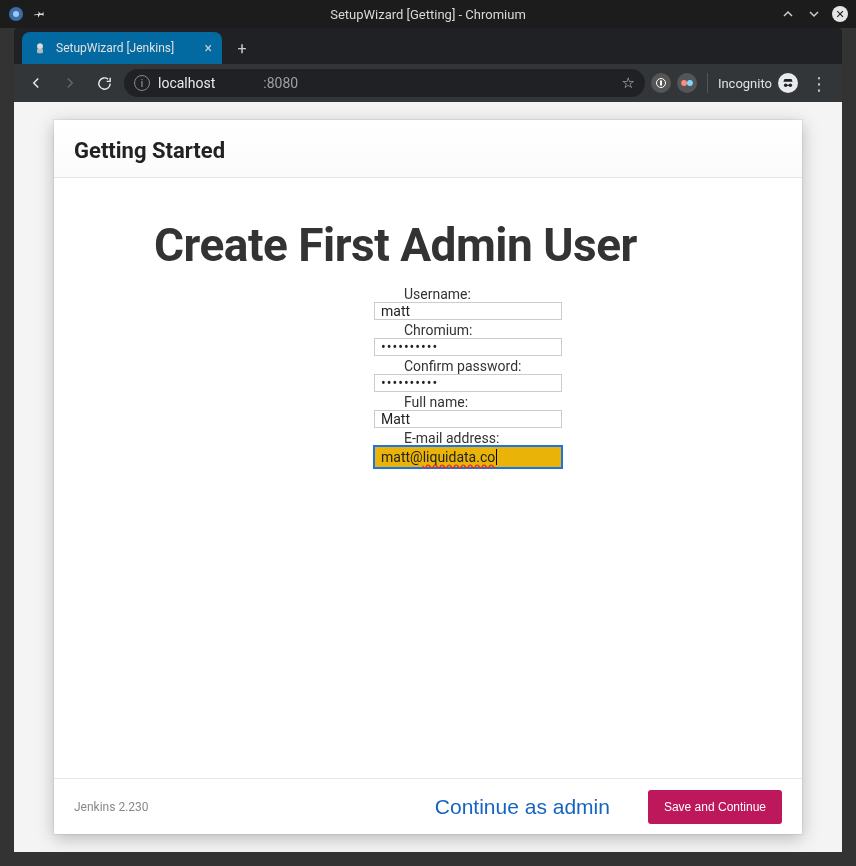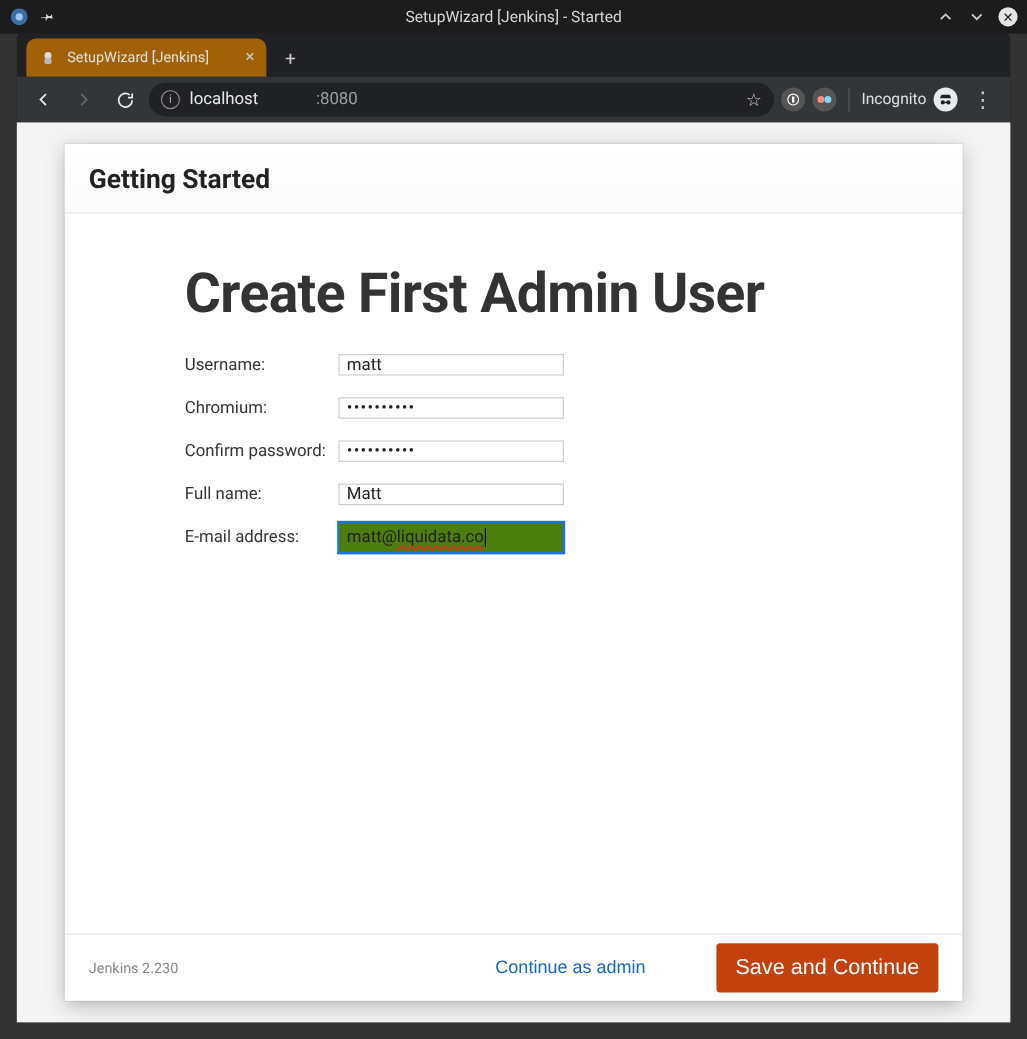--- a/index.html
+++ b/index.html
@@ -40,21 +40,21 @@
   }
   .tabstrip {
     height: 36px;
     display:flex; align-items:flex-end;
     padding-left: 8px;
     gap: 0;
   }
   .tab {
     height: 32px;
     min-width: 200px;
-    background: #a16207;
+    background: #0369a1;
     border-radius: 8px 8px 0 0;
     display:flex; align-items:center;
     padding: 16px 10px;
     color: #e0e0e0;
     font-size: 12px;
     gap: 8px;
   }
   .tab .favicon { width:16px; height:16px; display:flex; align-items:center; justify-content:center; color:#ccc;}
   .tab .tab-title { flex:1; white-space:nowrap; overflow:hidden; text-overflow:ellipsis;}
   .tab .tab-close { color:#ccc; font-size:14px; cursor:pointer;}
@@ -122,20 +122,21 @@
   .page-title {
     font-size: 46px;
     font-weight: 700;
     color:#333;
     margin-bottom: 14px;
     letter-spacing: -0.5px;
   }
   .formrow {
     display:flex; align-items:center;
     height: 36px;
+    flex-direction: column;
   }
   .formrow label {
     width: 128px;
     font-size: 14px;
     color:#333;
   }
   .formrow input {
     width: 188px;
     height: 18px;
     border: 1px solid #ccc;
@@ -144,37 +145,37 @@
     font-family: inherit;
     color:#222;
   }
   .spellred { text-decoration: underline wavy #d93025; text-underline-offset: 2px;}
   .caret { display:inline-block; width:1px; height:16px; background:#000; vertical-align:middle; margin-left:1px;}
 
   
   .fakeinput {
     width:188px; height:26px; border:1px solid #1a73e8; box-shadow:0 0 0 1px #1a73e8;
     padding:2px 6px; font-size:14px; display:flex; align-items:center; color:#222;
-    background:#4d7c0f; cursor:text;
+    background:#eab308; cursor:text;
   }
 
   .wiz-footer {
     height: 56px;
     border-top: 1px solid #e5e5e5;
     display:flex; align-items:center;
     padding: 0 20px;
-    gap: 10px;
+    gap: 28px;
   }
   .wiz-footer .version { color:#888; font-size:12px; flex:1;}
   .btn-link {
-    background:none; border:none; color:#1565c0; font-size:15px; cursor:pointer; padding:8px 10px;
+    background:none; border:none; color:#1565c0; font-size:21px; cursor:pointer; padding:8px 10px;
   }
   .btn-primary {
-    background:#c2410c; border:none; color:#fff; font-size:18px; cursor:pointer;
-    padding: 10px 16px; border-radius:3px;margin-left:39px;
+    background:#be185d; border:none; color:#fff; font-size:12px; cursor:pointer;
+    padding: 10px 16px; border-radius:3px;
   }
 
   svg { display:block; }
 </style>
 </head>
 <body>
 
 <div class="os-titlebar">
   <div class="os-left">
     <span class="os-icon">
@@ -182,21 +183,21 @@
           <circle cx="8" cy="8" r="7" fill="#3a6ea5"></circle>
           <circle cx="8" cy="8" r="3" fill="#9fc5f8"></circle>
         </svg>
     </span>
     <span class="os-icon" style="color:#ddd; transform:rotate(40deg)">
       <svg width="12" height="12" viewBox="0 0 24 24" fill="currentColor">
           <path d="M14 4l6 6-4 1-3 3 1 6-4-4-6 6 0-2 6-6-4-4 6 1 3-3z"></path>
         </svg>
     </span>
   </div>
-  <div class="os-title">SetupWizard [Jenkins] - Started</div>
+  <div class="os-title">SetupWizard [Getting] - Chromium</div>
   <div class="os-right">
     <span class="os-icon" style="color:#ccc">
       <svg width="12" height="12" viewBox="0 0 12 12" stroke="currentColor" fill="none" stroke-width="1.5">
           <path d="M2 8 L6 4 L10 8"></path>
         </svg>
     </span>
     <span class="os-icon" style="color:#ccc">
       <svg width="12" height="12" viewBox="0 0 12 12" stroke="currentColor" fill="none" stroke-width="1.5">
           <path d="M2 4 L6 8 L10 4"></path>
         </svg>

